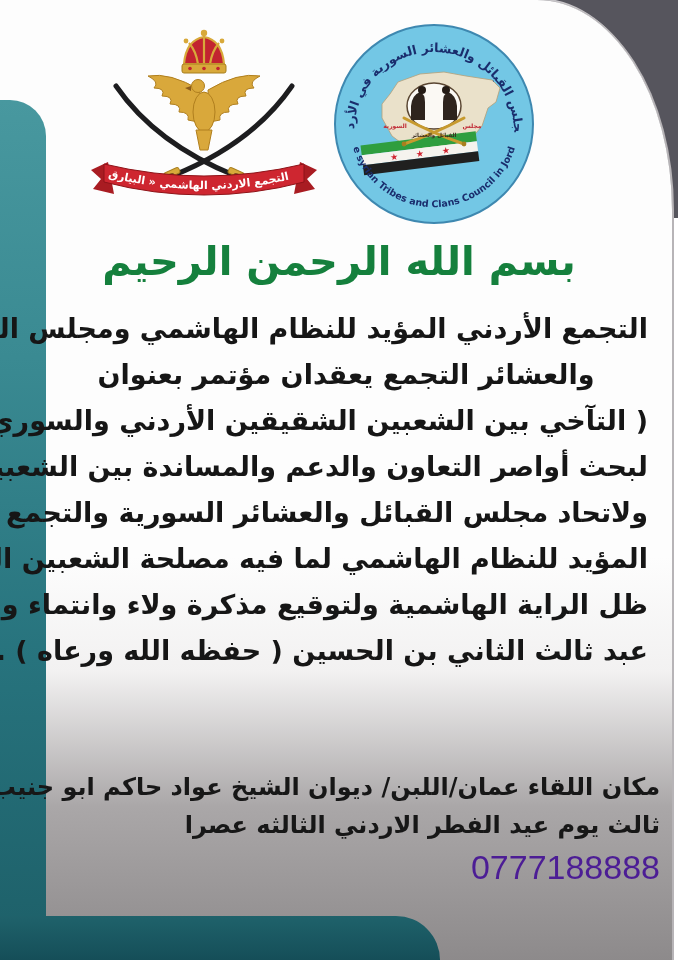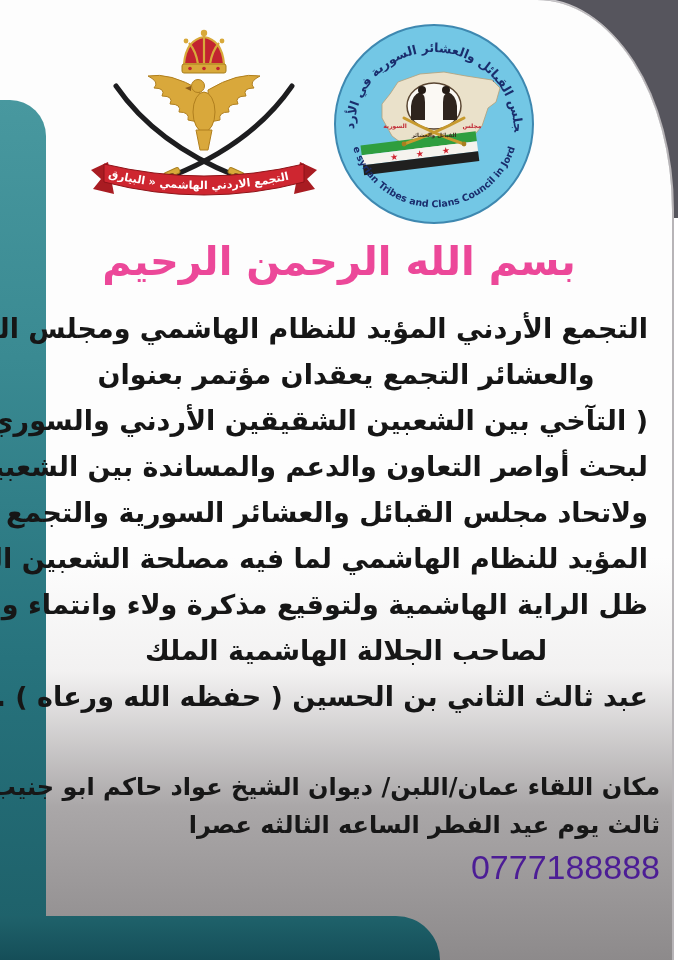--- a/index.html
+++ b/index.html
@@ -28,21 +28,21 @@
   .teal-band{
     position:absolute;z-index:2;left:0;bottom:0;width:440px;height:44px;
     background:linear-gradient(180deg,#1f626b,#154e58);
     border-top-right-radius:48px;
   }
   .content{position:absolute;inset:0;z-index:3;}
   .logo-jordan{position:absolute;left:86px;top:24px;width:236px;height:192px;}
   .logo-syria{position:absolute;left:332px;top:22px;width:204px;height:204px;}
   .bismillah{
     position:absolute;top:238px;left:40px;right:40px;text-align:center;
-    direction:rtl;font-size:40px;font-weight:bold;color:#ec4899;white-space:nowrap;
+    direction:rtl;font-size:40px;font-weight:bold;color:#15803d;white-space:nowrap;
   }
   .body-text{
     position:absolute;top:306px;left:44px;right:30px;direction:rtl;text-align:center;
     color:#161616;font-weight:bold;font-size:27px;line-height:46px;
   }
   .body-line{white-space:nowrap;}
   .footer{
     position:absolute;top:768px;left:40px;right:18px;direction:rtl;text-align:right;
     color:#171717;font-weight:bold;
   }
@@ -162,26 +162,25 @@
     <div class="bismillah">بسم الله الرحمن الرحيم</div>
 
     <div class="body-text">
       <div class="body-line">التجمع الأردني المؤيد للنظام الهاشمي ومجلس القبائل</div>
       <div class="body-line">والعشائر التجمع يعقدان مؤتمر بعنوان</div>
       <div class="body-line">( التآخي بين الشعبين الشقيقين الأردني والسوري )</div>
       <div class="body-line">لبحث أواصر التعاون والدعم والمساندة بين الشعبين الشقيقين</div>
       <div class="body-line">ولاتحاد مجلس القبائل والعشائر السورية والتجمع الأردني</div>
       <div class="body-line">المؤيد للنظام الهاشمي لما فيه مصلحة الشعبين الشقيقين تحت</div>
       <div class="body-line">ظل الراية الهاشمية ولتوقيع مذكرة ولاء وانتماء وترفع</div>
-      <div class="body-line">لصاحب الجلالة الهاشمية الملك</div>
       <div class="body-line">عبد ثالث الثاني بن الحسين ( حفظه الله ورعاه ) .</div>
     </div>
 
     <div class="footer">
       <div class="footer-location">مكان اللقاء عمان/اللبن/ ديوان الشيخ عواد حاكم ابو جنيب الفايز.</div>
-      <div class="footer-time">ثالث يوم عيد الفطر الساعه الثالثه عصرا</div>
+      <div class="footer-time">ثالث يوم عيد الفطر الاردني الثالثه عصرا</div>
       <div class="phones">
         <div class="phone">0777188888</div>
       </div>
     </div>
 
   </div>
 </div>
 
 </body></html>

